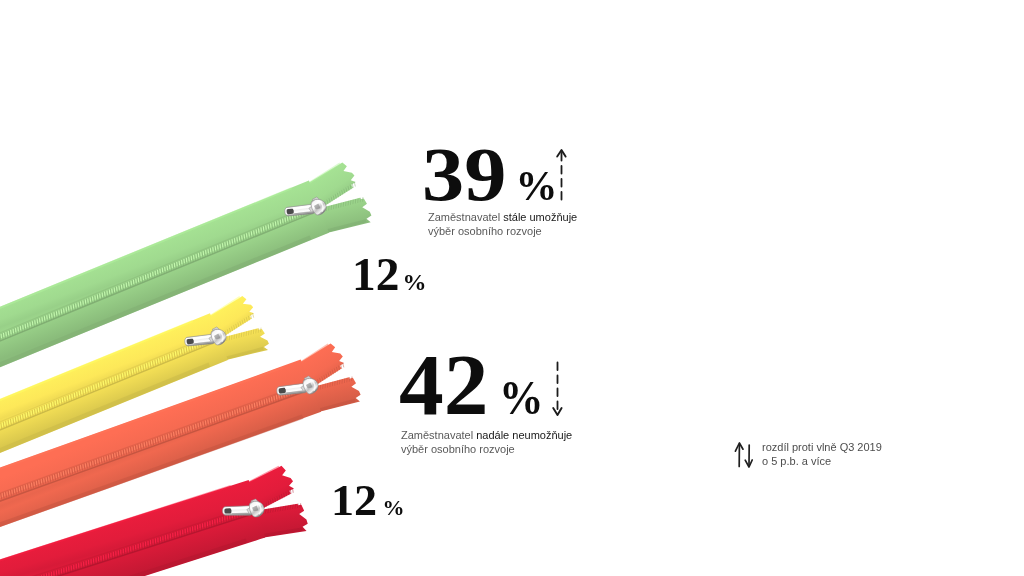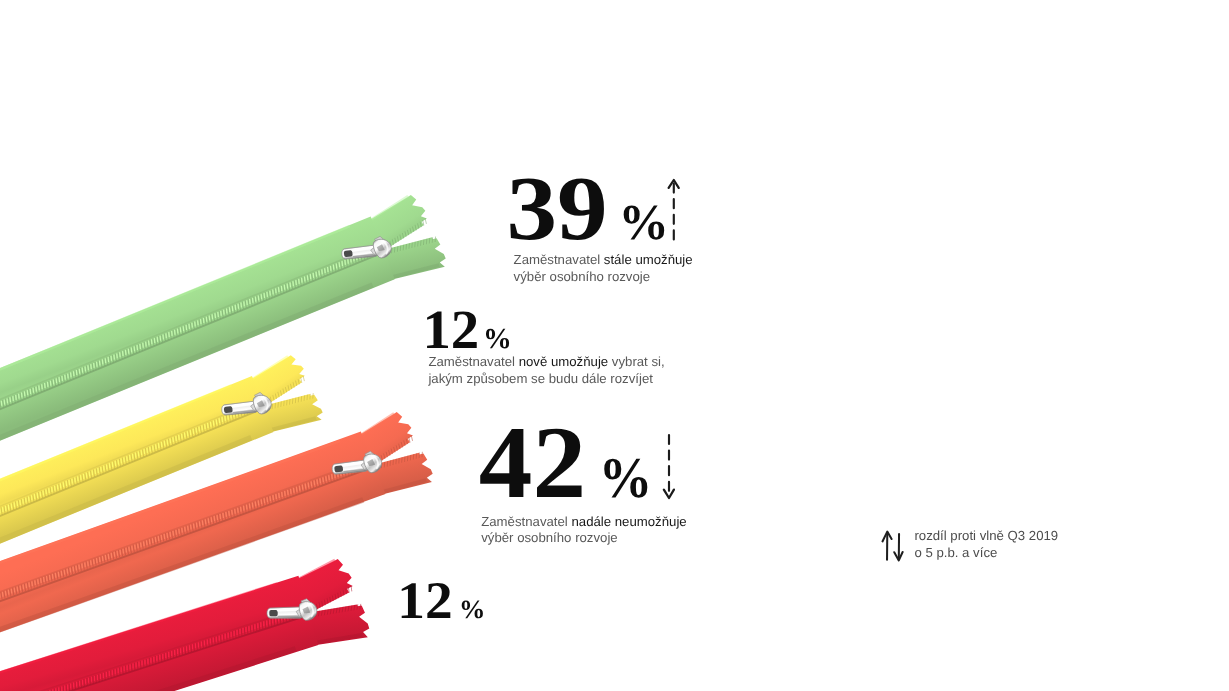--- a/index.html
+++ b/index.html
@@ -333,24 +333,20 @@
       <path d="M4.2 9.6 L8.5 3.0 L12.6 9.6" stroke-width="1.9"></path>
     </g>
   </svg>
 
   <div class="stat" style="left:352px;top:252px">
     <div class="numrow">
       <span class="num" style="font-size:46px;transform:scaleX(1.03)">12</span>
       <span class="pct" style="font-size:24px;margin-left:0px">%</span>
     </div>
   </div>
-  <div class="desc" style="position:absolute;left:357px;top:296px;font-size:11px;line-height:13.6px">
-    <div><span>Zaměstnavatel </span><b>nově umožňuje</b><span> vybrat si,</span></div>
-    <div>jakým způsobem se budu dále rozvíjet</div>
-  </div>
 
   <div class="stat" style="left:399px;top:342px">
     <div class="numrow">
       <span class="num" style="font-size:86px;transform:scaleX(1.04)">42</span>
       <span class="pct" style="font-size:48px;transform:scaleX(0.93);margin-left:10px">%</span>
     </div>
   </div>
   <div class="desc" style="position:absolute;left:401px;top:429px;font-size:11px;line-height:13.6px">
     <div><span>Zaměstnavatel </span><b>nadále neumožňuje</b><span></span></div>
     <div>výběr osobního rozvoje</div>

